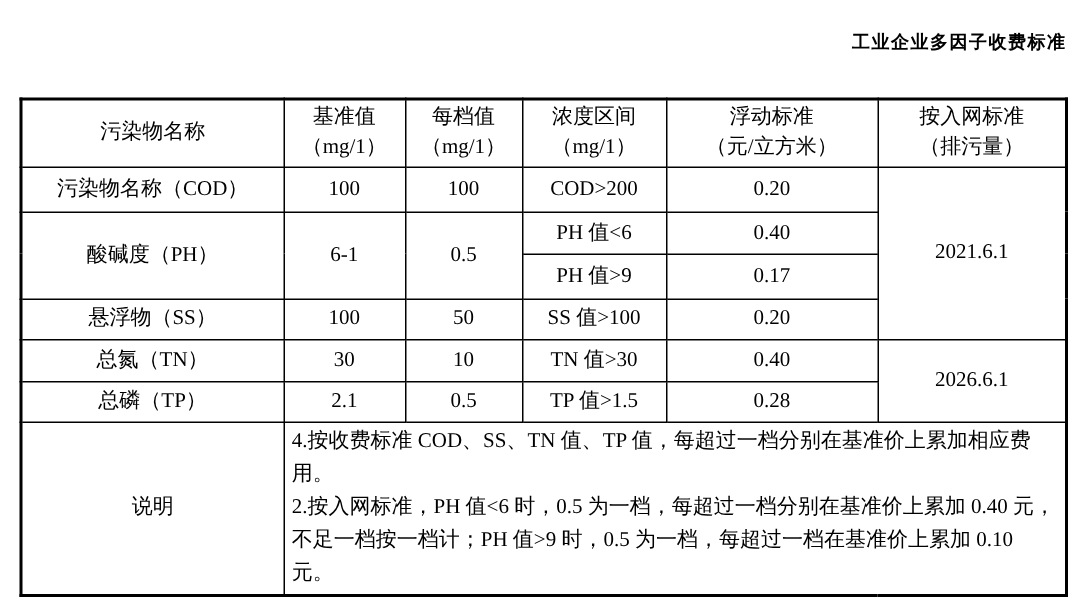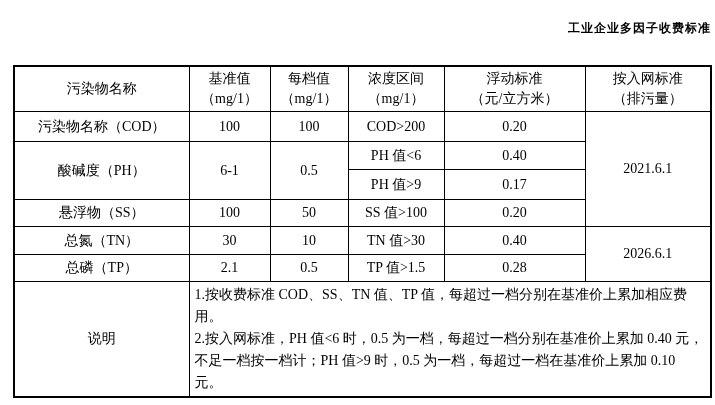--- a/index.html
+++ b/index.html
@@ -139,20 +139,20 @@
         <td>总磷（TP）</td>
         <td>2.1</td>
         <td>0.5</td>
         <td>TP 值&gt;1.5</td>
         <td>0.28</td>
       </tr>
 
       <tr style="height:112px">
         <td>说明</td>
         <td colspan="5" class="note-cell">
-          <p>1.按收费标准 COD、SS、TN 值、TP 值，每超过一档分别在基准价上累加相应费用。</p>
+          <p>4.按收费标准 COD、SS、TN 值、TP 值，每超过一档分别在基准价上累加相应费用。</p>
           <p>2.按入网标准，PH 值&lt;6 时，0.5 为一档，每超过一档分别在基准价上累加 0.40 元，不足一档按一档计；PH 值&gt;9 时，0.5 为一档，每超过一档在基准价上累加 0.10 元。</p>
         </td>
       </tr>
     </tbody>
   </table>
 
 </div>
 
 </body></html>

